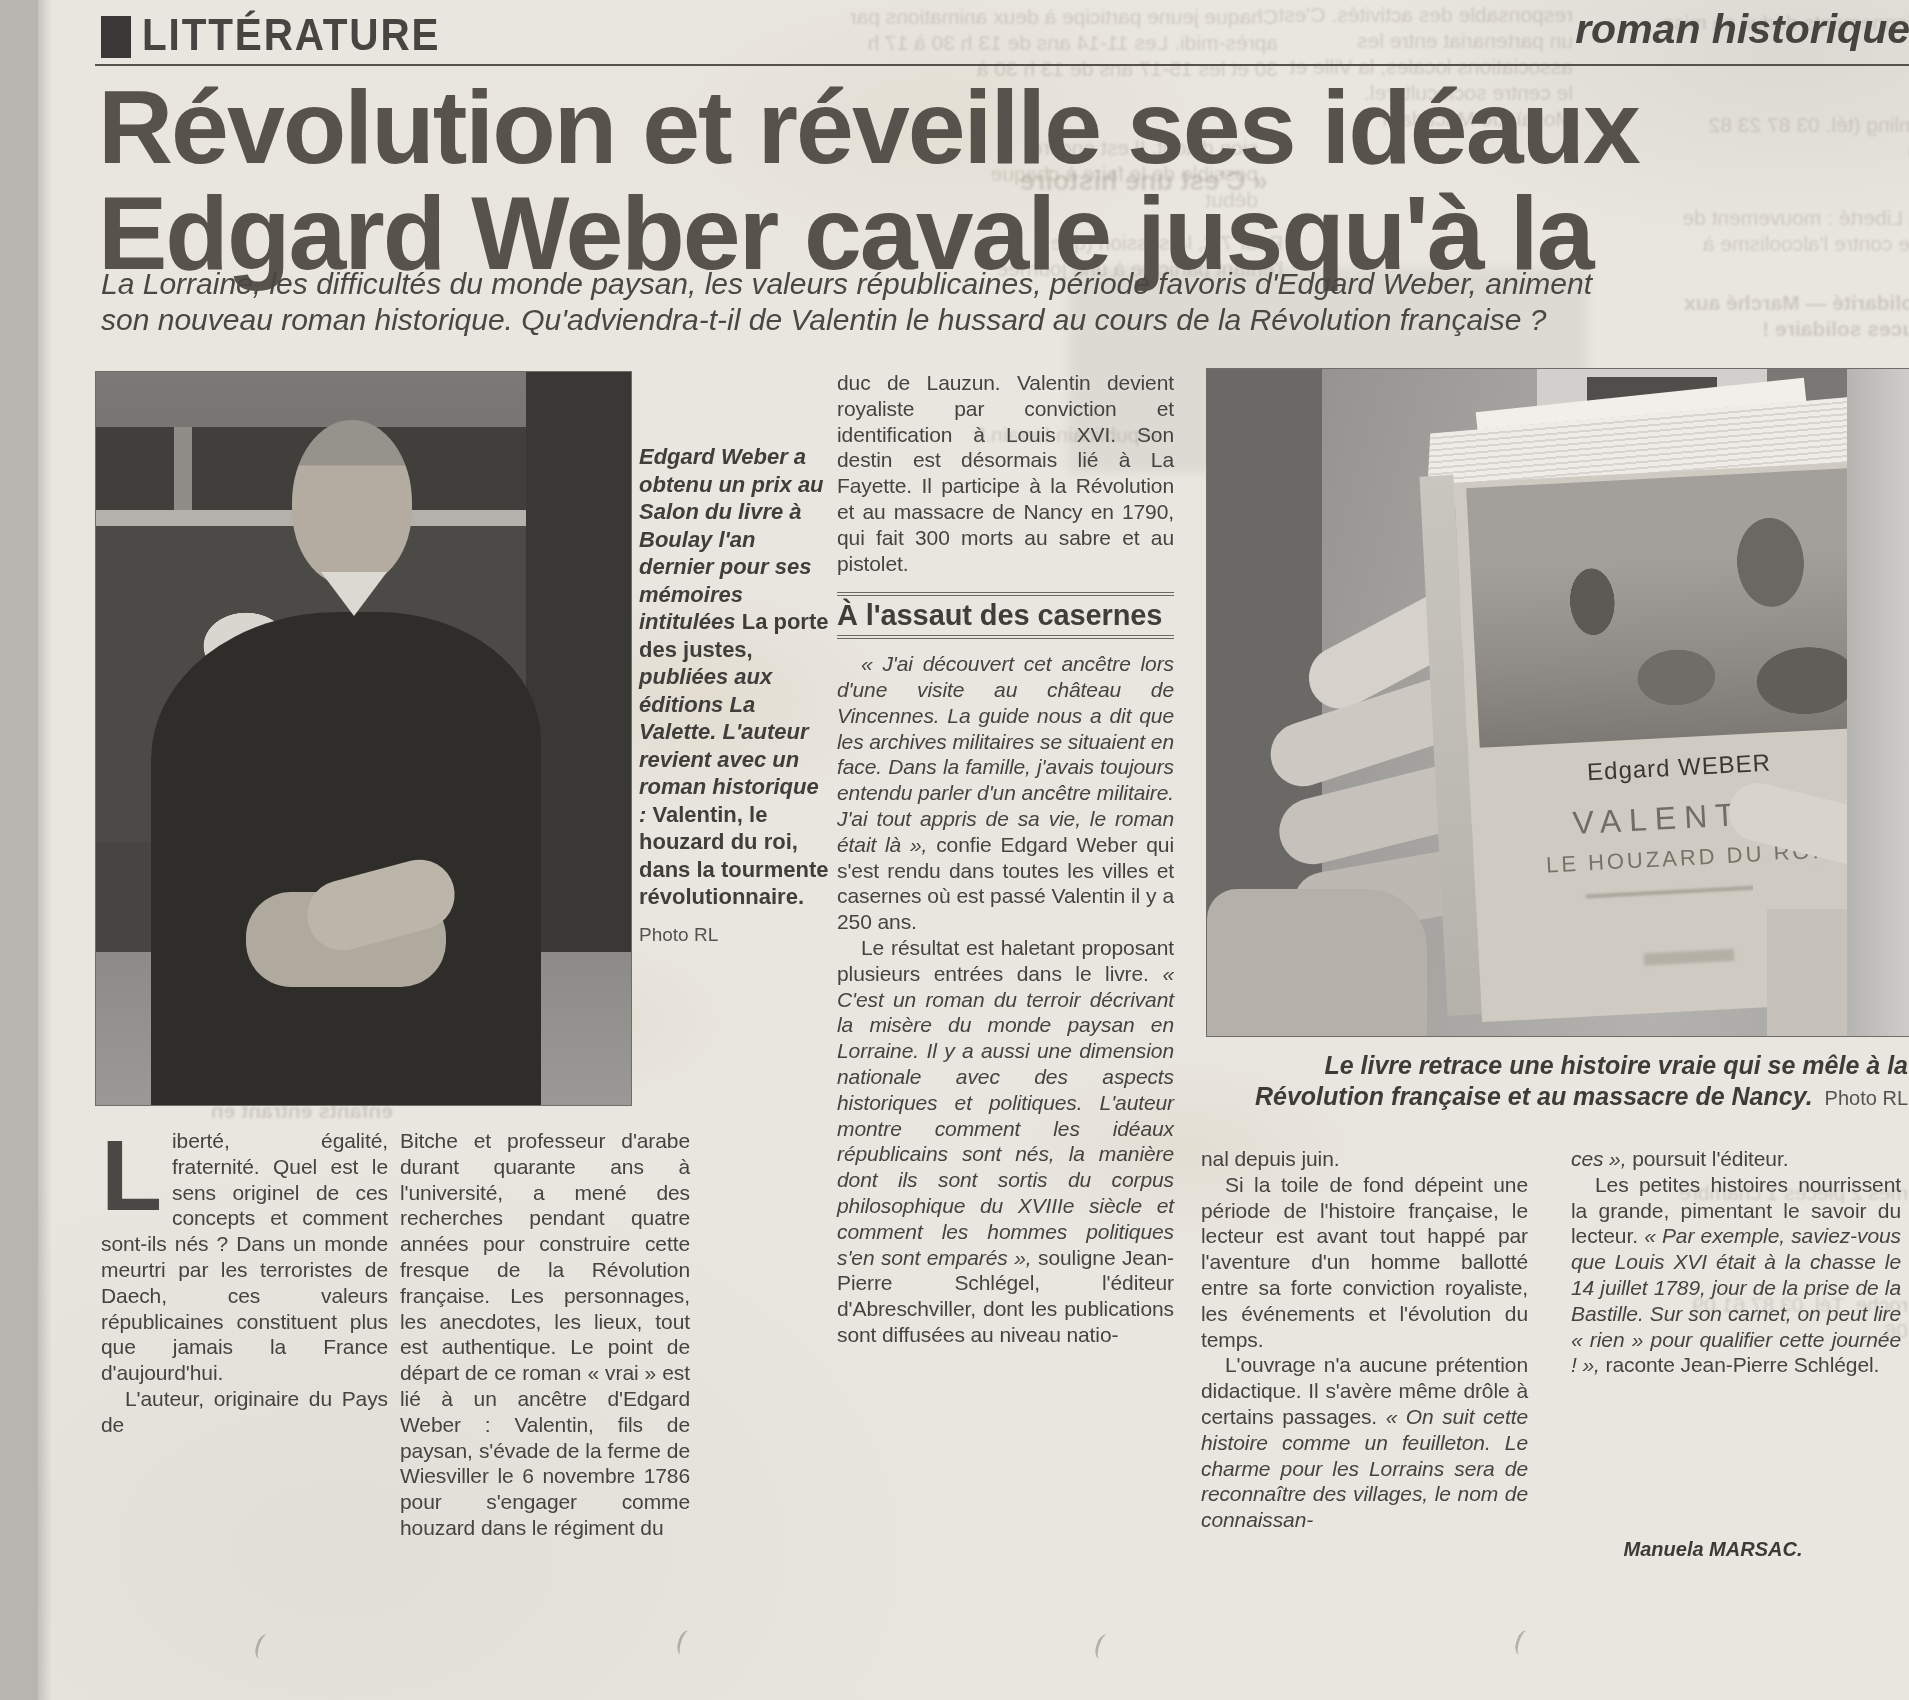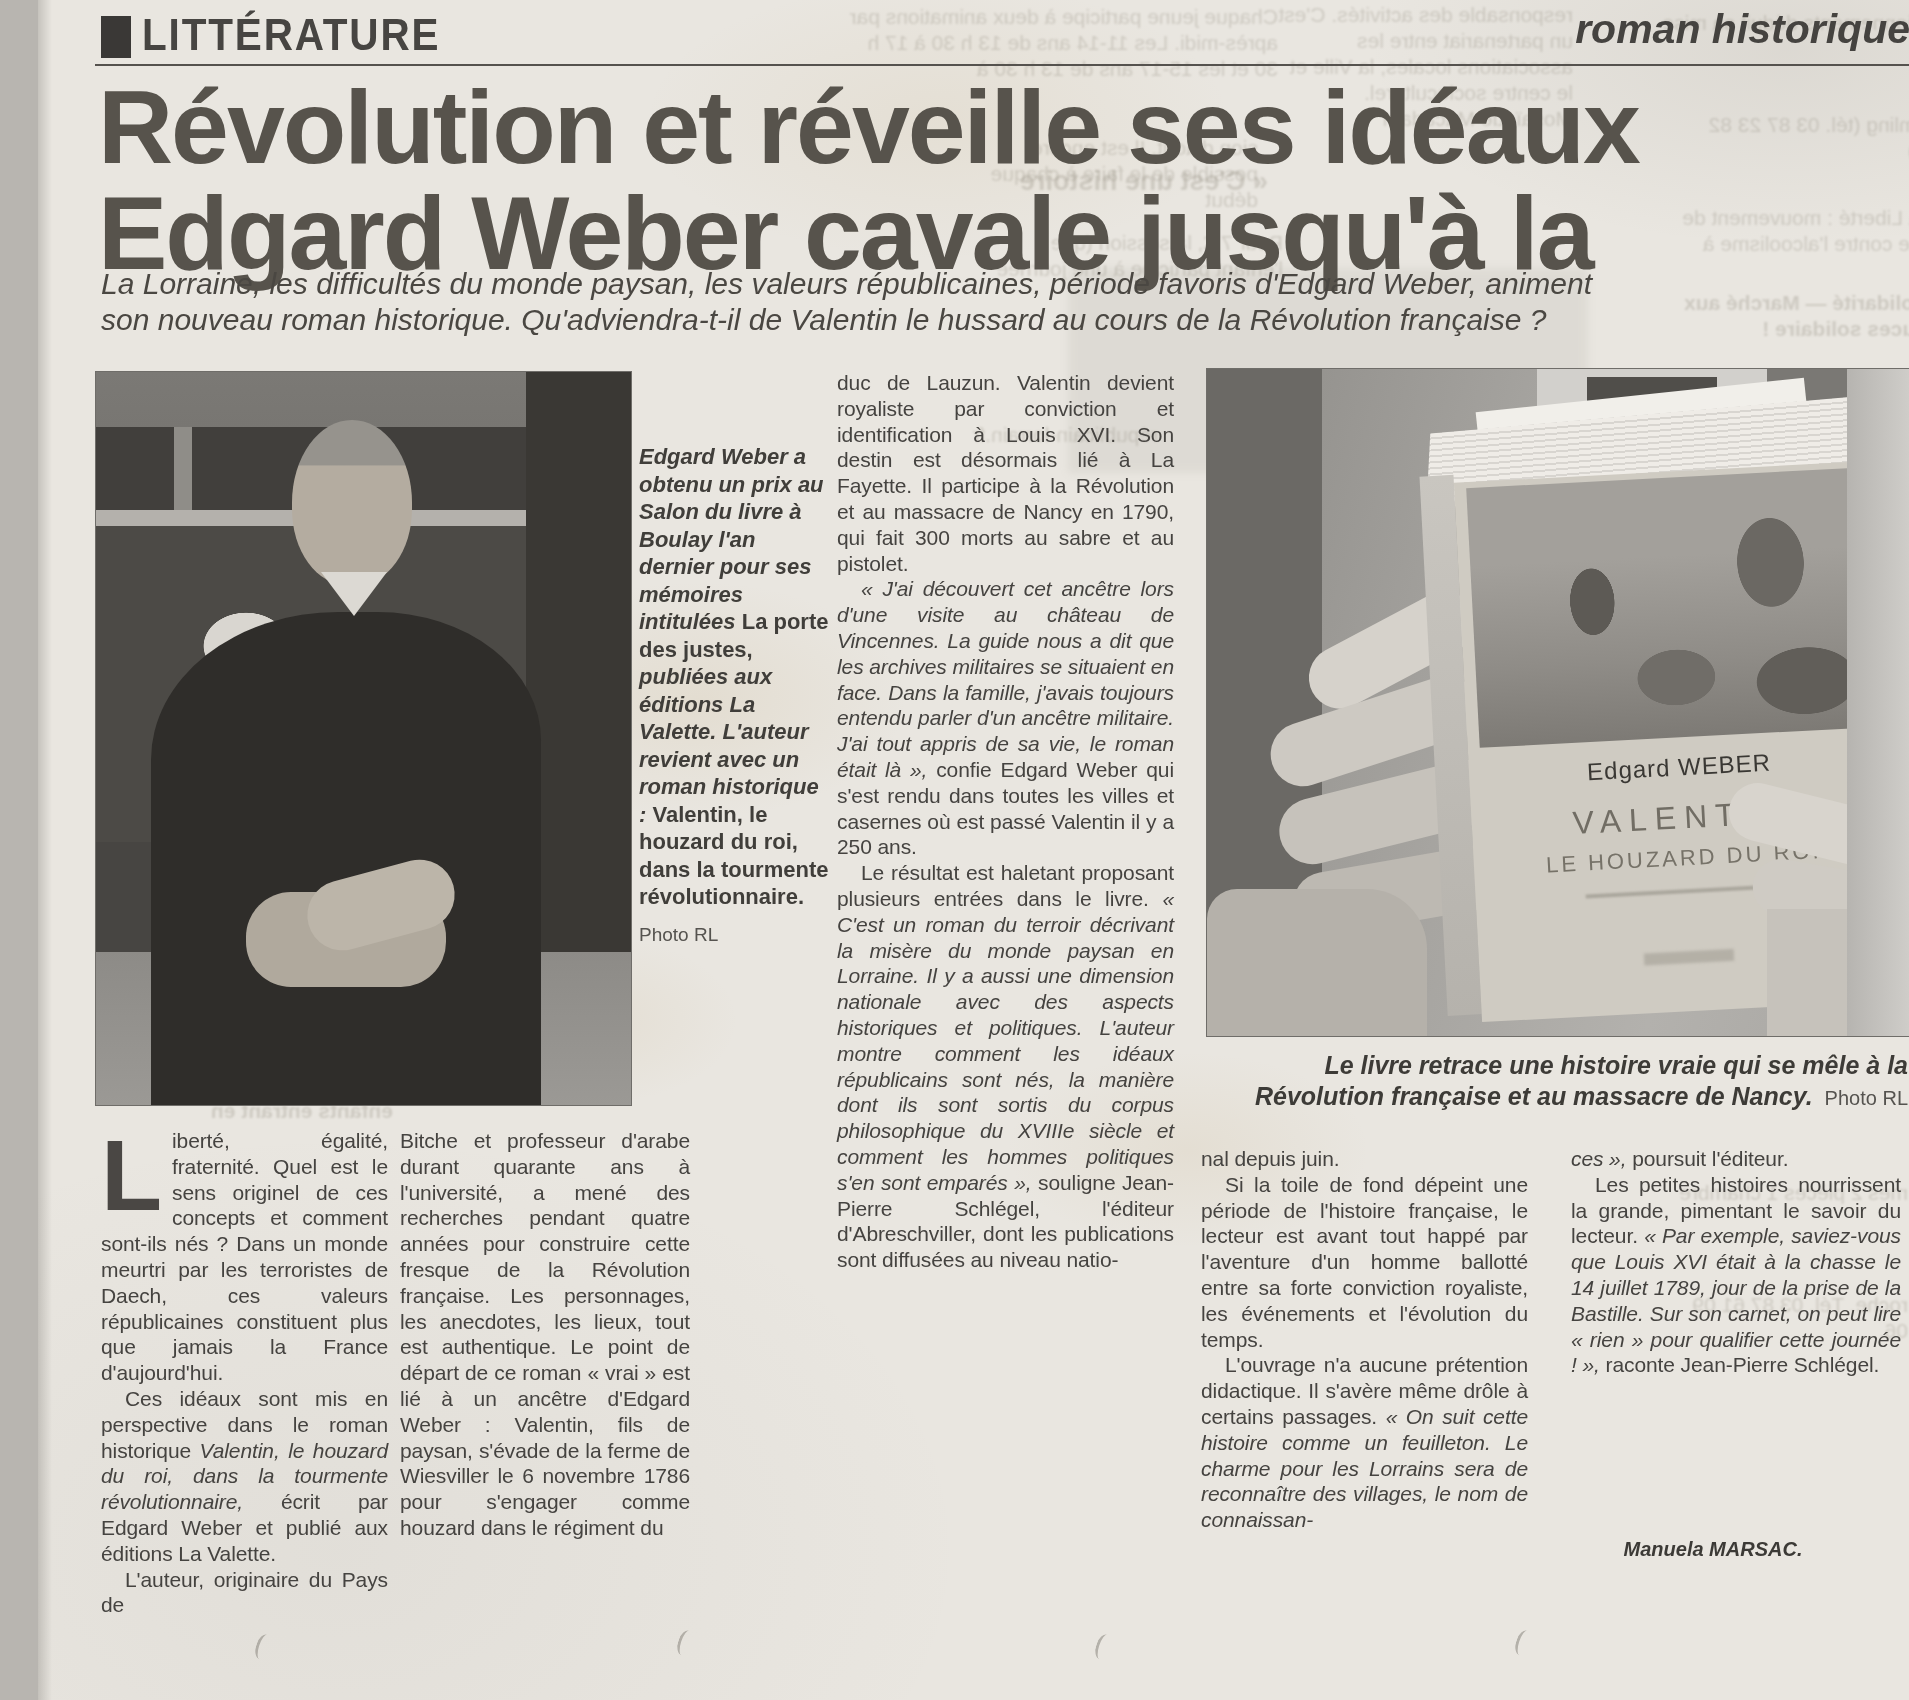--- a/index.html
+++ b/index.html
@@ -213,27 +213,27 @@
     <div class="abs pr-rwrist"></div>
     <div class="abs pr-edge"></div>
   </div>
 
   <div class="abs cap-right">
     <span>Le livre retrace une histoire vraie qui se mêle à la Révolution française et au massacre de Nancy.</span><span class="credit">Photo RL</span>
   </div>
 
   <div class="abs col col3">
     <p><span>duc de Lauzun. Valentin devient royaliste par conviction et identification à Louis XVI. Son destin est désormais lié à La Fayette. Il participe à la Révolution et au massacre de Nancy en 1790, qui fait 300 morts au sabre et au pistolet.</span></p>
+    <div class="subhead">À l'assaut des casernes</div>
     <p class="ind"><span class="it">« J'ai découvert cet ancêtre lors d'une visite au château de Vincennes. La guide nous a dit que les archives militaires se situaient en face. Dans la famille, j'avais toujours entendu parler d'un ancêtre militaire. J'ai tout appris de sa vie, le roman était là »,</span><span> confie Edgard Weber qui s'est rendu dans toutes les villes et casernes où est passé Valentin il y a 250 ans.</span></p>
     <p class="ind"><span>Le résultat est haletant proposant plusieurs entrées dans le livre. </span><span class="it">« C'est un roman du terroir décrivant la misère du monde paysan en Lorraine. Il y a aussi une dimension nationale avec des aspects historiques et politiques. L'auteur montre comment les idéaux républicains sont nés, la manière dont ils sont sortis du corpus philosophique du XVIIIe siècle et comment les hommes politiques s'en sont emparés »,</span><span> souligne Jean-Pierre Schlégel, l'éditeur d'Abreschviller, dont les publications sont diffusées au niveau natio-</span></p>
   </div>
 
   <div class="abs col col1">
     <p><span class="dropcap">L</span><span>iberté, égalité, fraternité. Quel est le sens originel de ces concepts et comment sont-ils nés ? Dans un monde meurtri par les terroristes de Daech, ces valeurs républicaines constituent plus que jamais la France d'aujourd'hui.</span></p>
-    <p class="ind"><span>Ces idéaux sont mis en perspective dans le roman historique </span><span class="it">Valentin, le houzard du roi, dans la tourmente révolutionnaire,</span><span> écrit par Edgard Weber et publié aux éditions La Valette.</span></p>
     <p class="ind"><span>L'auteur, originaire du Pays de</span></p>
   </div>
 
   <div class="abs col col2">
     <p><span>Bitche et professeur d'arabe durant quarante ans à l'université, a mené des recherches pendant quatre années pour construire cette fresque de la Révolution française. Les personnages, les anecdotes, les lieux, tout est authentique. Le point de départ de ce roman « vrai » est lié à un ancêtre d'Edgard Weber : Valentin, fils de paysan, s'évade de la ferme de Wiesviller le 6 novembre 1786 pour s'engager comme houzard dans le régiment du</span></p>
   </div>
 
   <div class="abs col col4">
     <p><span>nal depuis juin.</span></p>
     <p class="ind"><span>Si la toile de fond dépeint une période de l'histoire française, le lecteur est avant tout happé par l'aventure d'un homme ballotté entre sa forte conviction royaliste, les événements et l'évolution du temps.</span></p>

